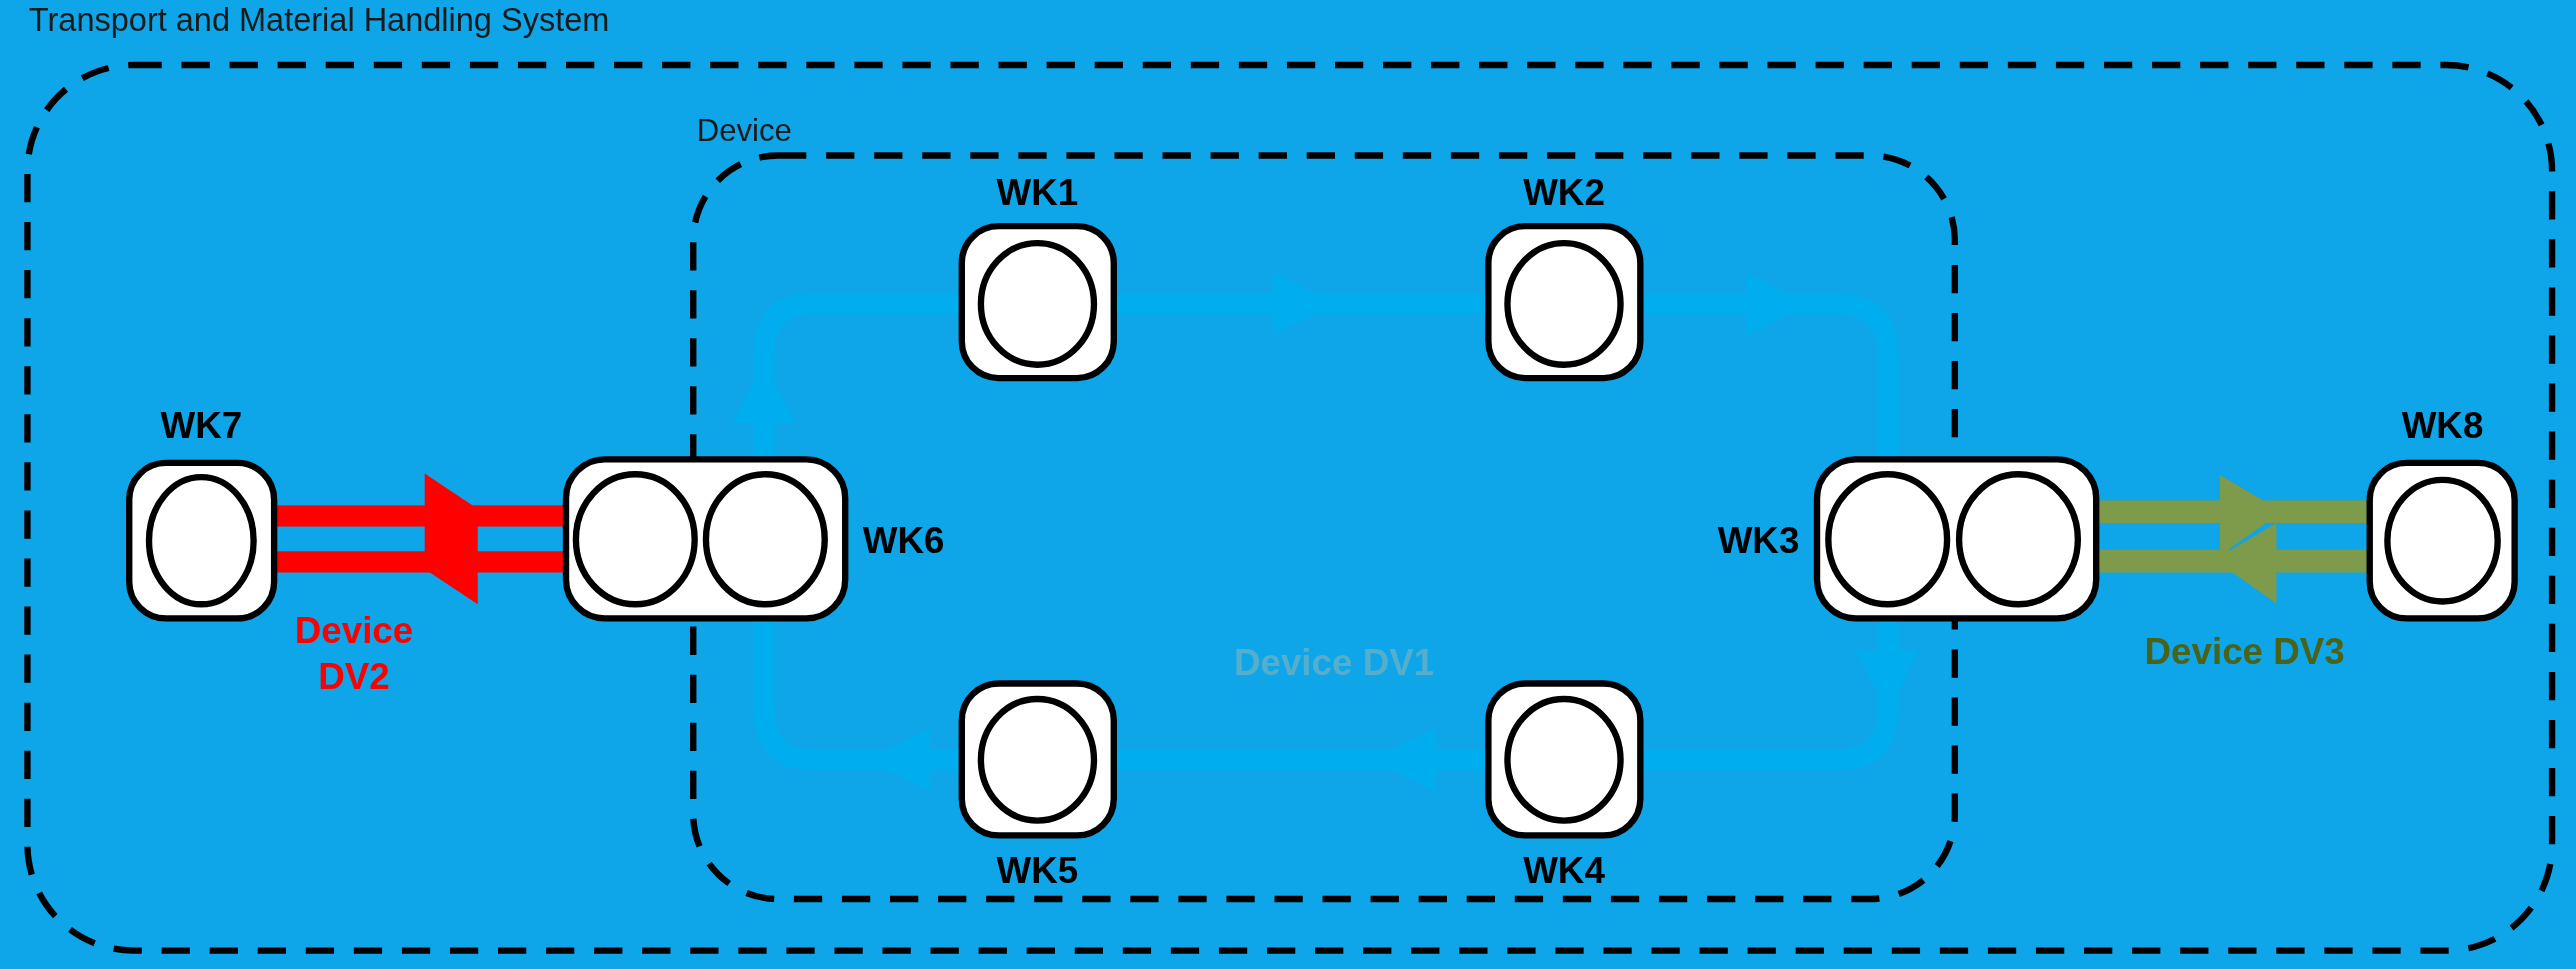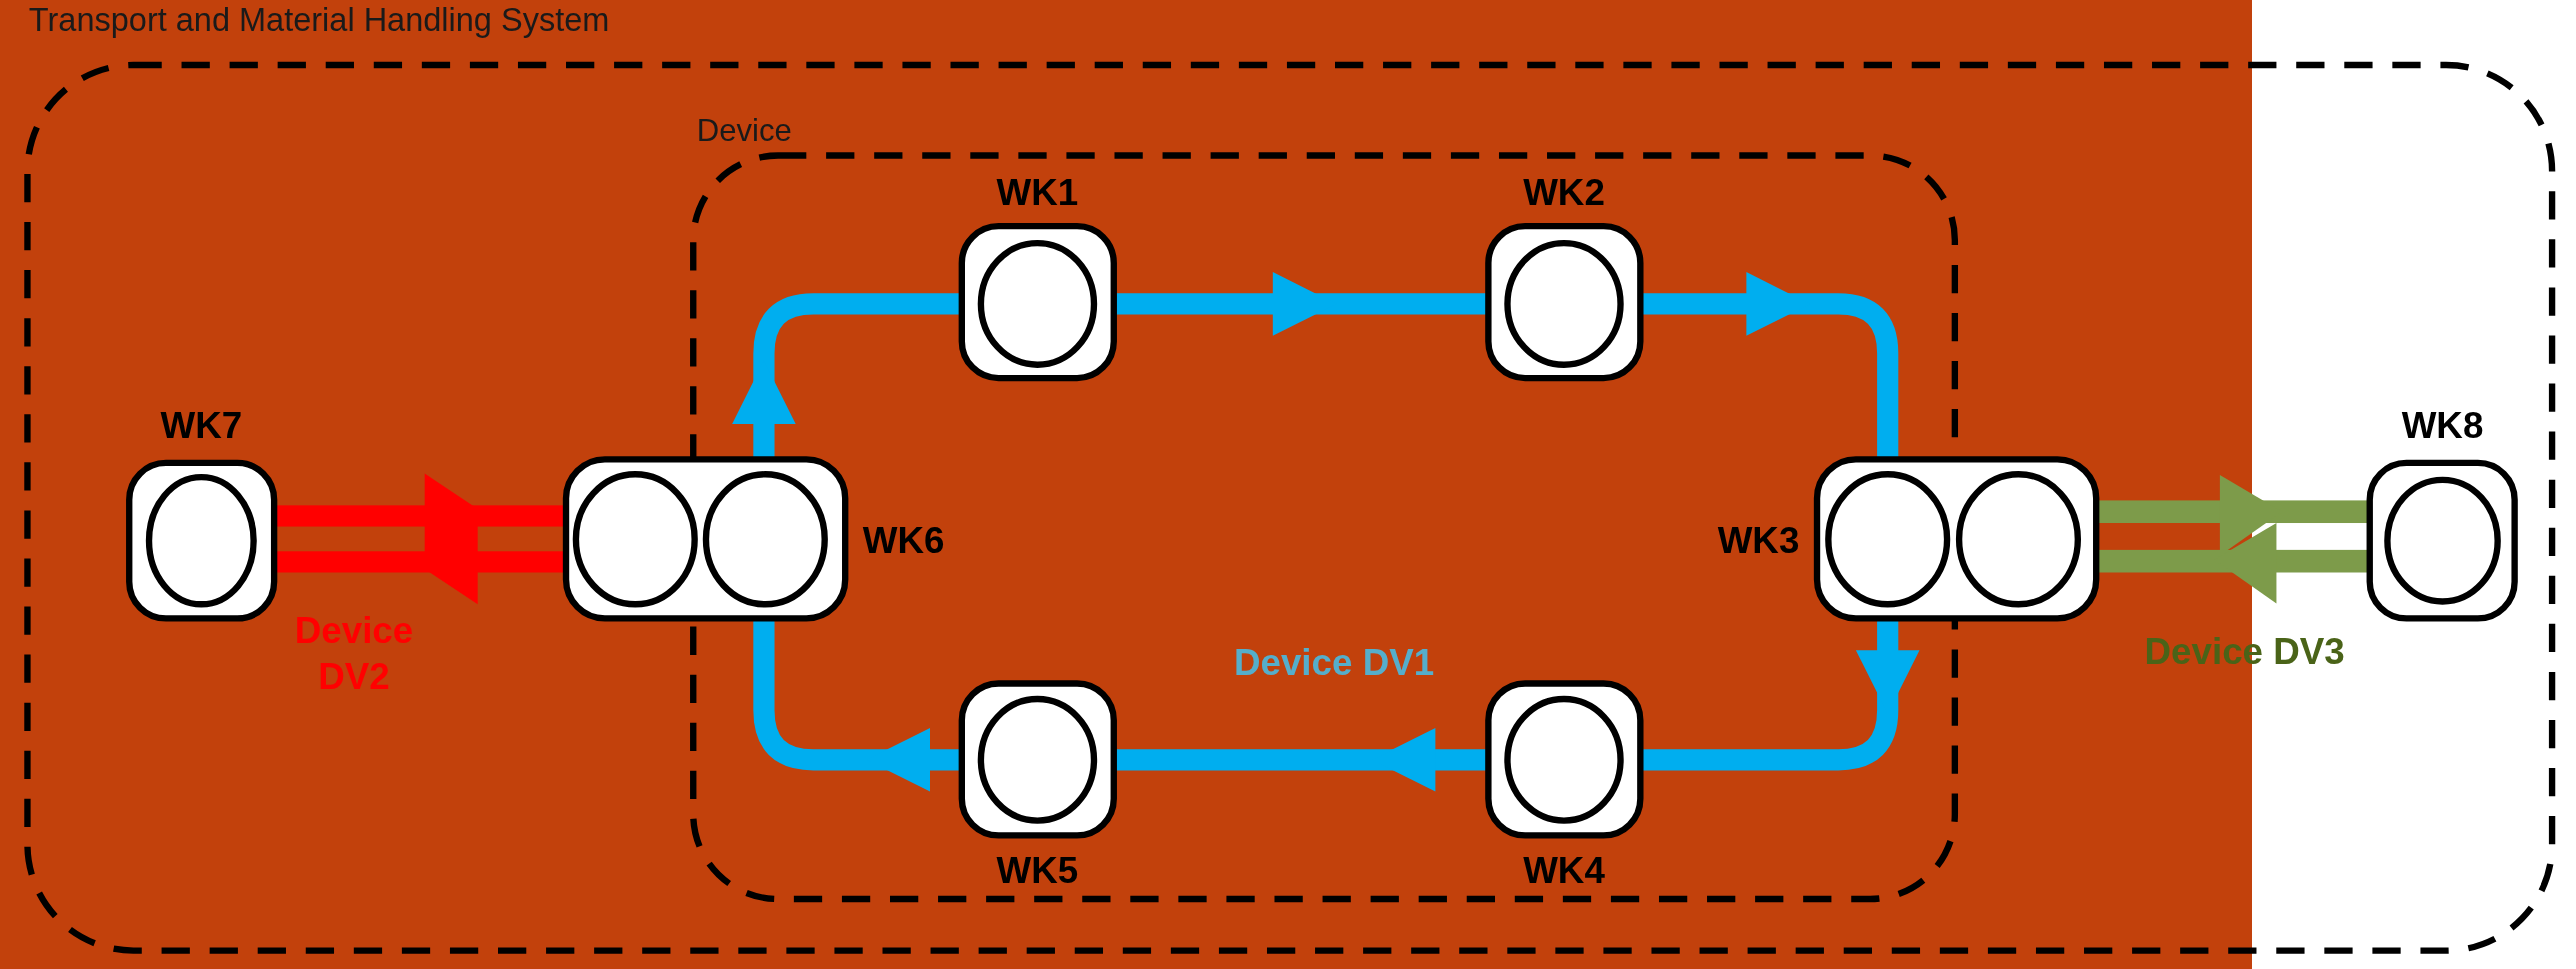--- a/index.html
+++ b/index.html
@@ -1,18 +1,18 @@
 <!DOCTYPE html>
 <html style="font-size:11.3px"><head>
 <meta charset="utf-8">
 <style>
   html,body{margin:0;padding:0;background:#ffffff;}
   body{width:2576px;height:969px;overflow:hidden;
        font-family:"Liberation Sans","DejaVu Sans",sans-serif;}
-  #stage{position:relative;width:2252px;height:969px;background:#c2410c;}
+  #stage{position:relative;width:2576px;height:969px;background:#0ea5e9;}
   svg{position:absolute;top:0;left:0;width:2576px;height:969px;display:block;}
   .title-txt{font-size:46px;fill:#1a1a1a;font-weight:400;}
   .grp-txt{font-size:44px;fill:#1a1a1a;font-weight:400;}
   .wk-txt{font-size:52px;font-weight:bold;fill:#000000;}
   .dev-txt{font-size:52px;font-weight:bold;}
   .node-box{fill:#ffffff;stroke:#000000;stroke-width:9;}
   .node-circ{fill:none;stroke:#000000;stroke-width:9;}
   .dash-box{fill:none;stroke:#000000;stroke-width:9;stroke-dasharray:40 28;stroke-linecap:butt;}
 </style>
 </head>

